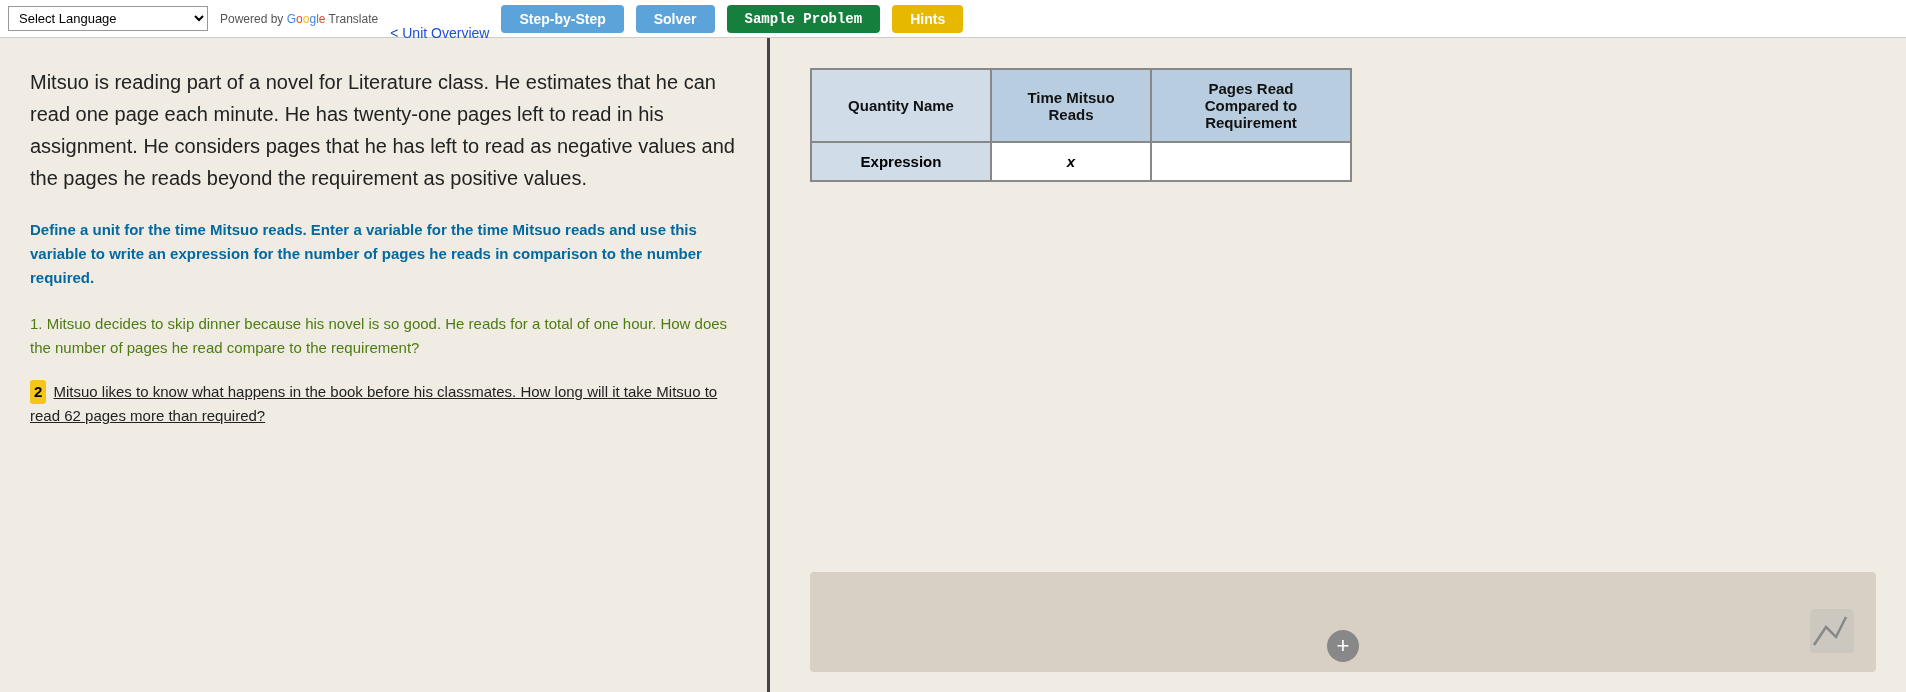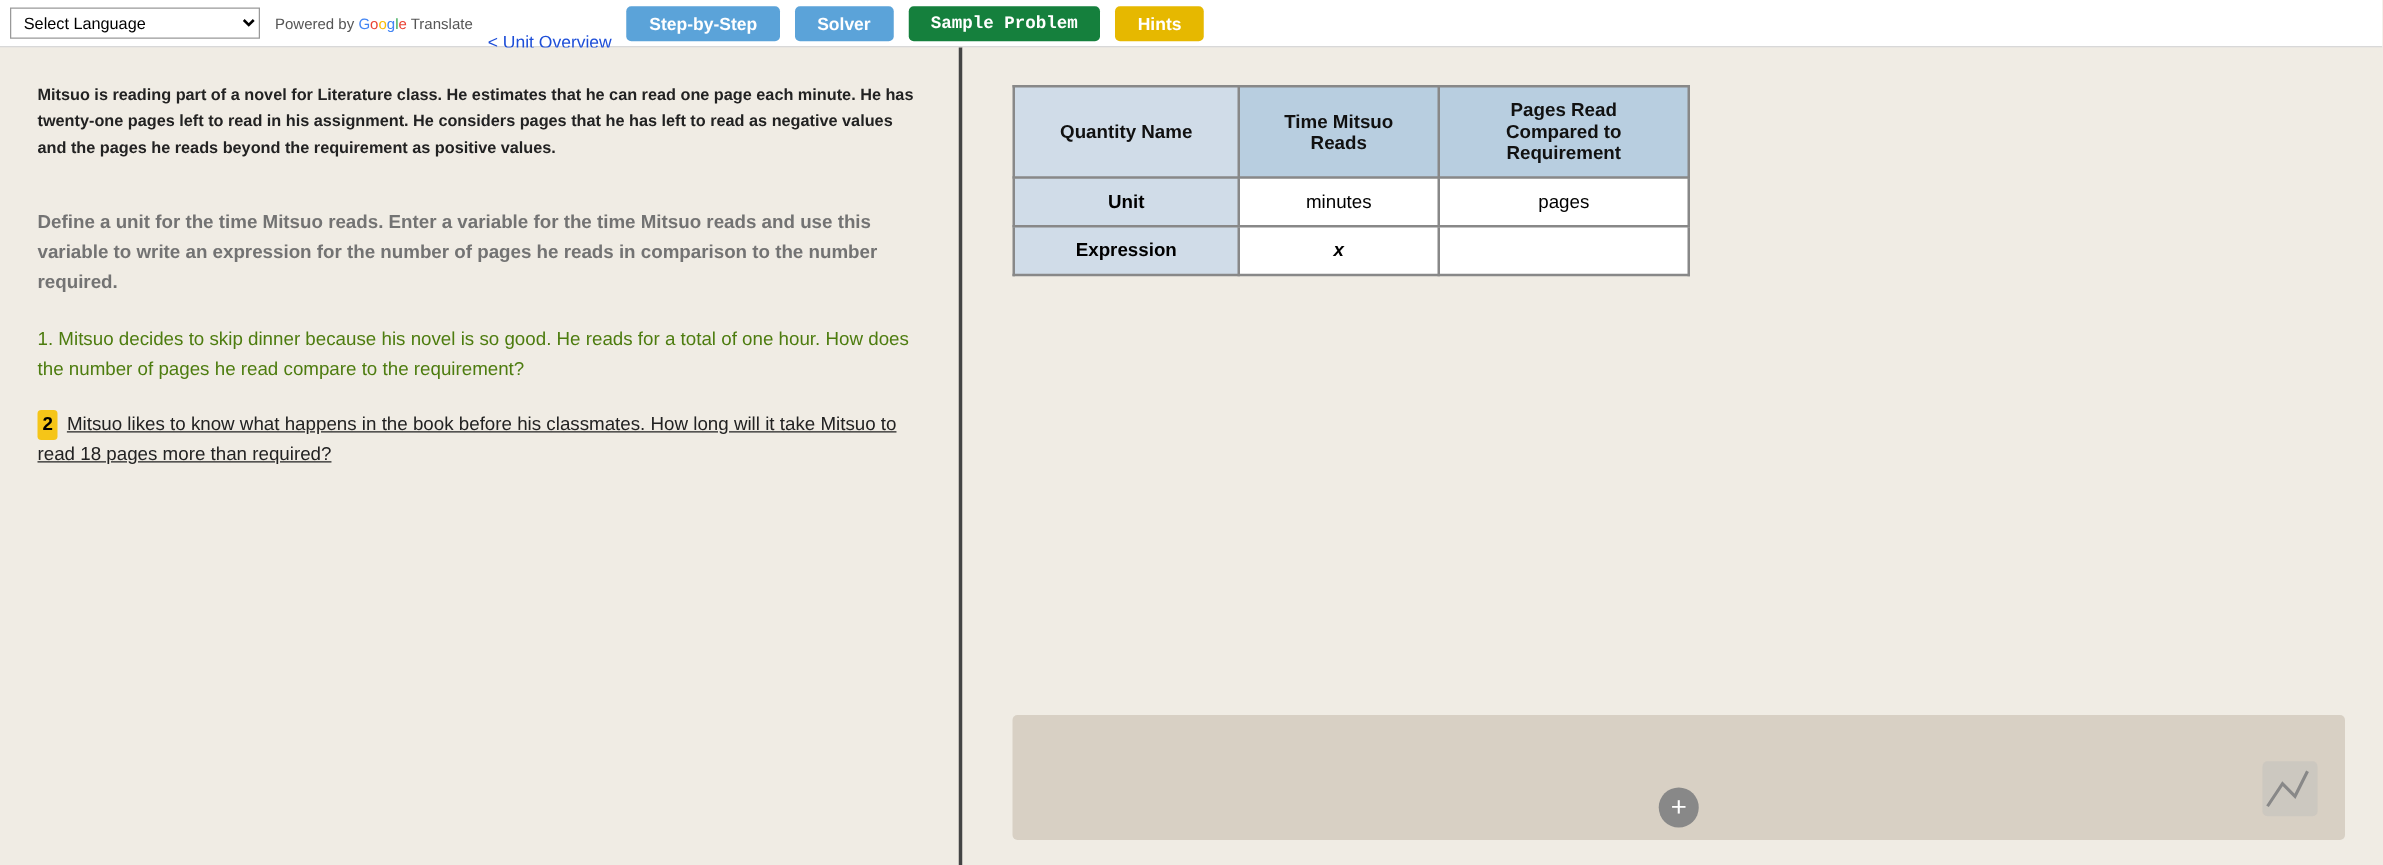--- a/index.html
+++ b/index.html
@@ -68,30 +68,29 @@
     }
 
     
     .left-panel {
       width: 770px;
       padding: 28px 30px 20px 30px;
       border-right: 3px solid #444;
       background: #f0ece4;
     }
     .problem-text {
-      font-size: 13px;
+      font-size: 20px;
       color: #222;
       line-height: 1.6;
-      margin-bottom: 38px;
-      font-weight: bold;
+      margin-bottom: 24px;
     }
     .bold-instruction {
       font-size: 15px;
       font-weight: bold;
-      color: #737373;
+      color: #0369a1;
       line-height: 1.6;
       margin-bottom: 22px;
     }
     .question-text {
       font-size: 15px;
       color: #4d7c0f;
       line-height: 1.6;
       margin-bottom: 20px;
     }
     .question-numbered {
@@ -243,42 +242,36 @@
 
   <div class="left-panel">
     <p class="problem-text">Mitsuo is reading part of a novel for Literature class. He estimates that he can read one page each minute. He has twenty-one pages left to read in his assignment. He considers pages that he has left to read as negative values and the pages he reads beyond the requirement as positive values.</p>
     <p class="bold-instruction">Define a unit for the time Mitsuo reads. Enter a variable for the time Mitsuo reads and use this variable to write an expression for the number of pages he reads in comparison to the number required.</p>
     <p class="question-text">
       <span>1.</span>
       <span>Mitsuo decides to skip dinner because his novel is so good. He reads for a total of one hour. How does the number of pages he read compare to the requirement?</span>
     </p>
     <p class="question-numbered">
       <span class="q2-highlight">2</span>
-      <span class="underline-text">Mitsuo likes to know what happens in the book before his classmates. How long will it take Mitsuo to read 18 pages more than required?</span>
+      <span class="underline-text">Mitsuo likes to know what happens in the book before his classmates. How long will it take Mitsuo to read 62 pages more than required?</span>
     </p>
   </div>
 
   <div class="right-panel">
     <table class="data-table">
       <thead>
         <tr>
           <th class="col-qty">Quantity Name</th>
           <th class="col-time">Time Mitsuo Reads</th>
           <th class="col-pages">Pages Read Compared to Requirement</th>
           <th style="border:none;background:transparent;"></th>
         </tr>
       </thead>
       <tbody>
 
-        <tr class="row-label">
-          <td class="col-qty">Unit</td>
-          <td>minutes</td>
-          <td>pages</td>
-          <td class="btn-cell"></td>
-        </tr>
 
         <tr class="row-label">
           <td class="col-qty">Expression</td>
           <td>
             <span style="font-style:italic;font-weight:bold;">x</span>
           </td>
           <td></td>
           <td class="btn-cell"></td>
         </tr>
 

